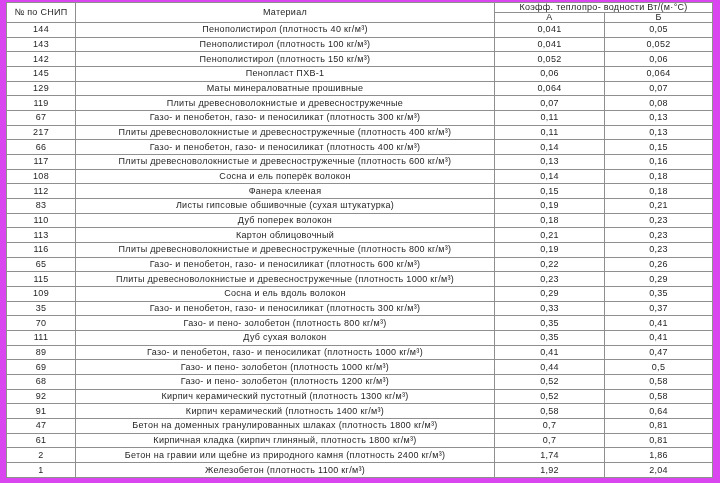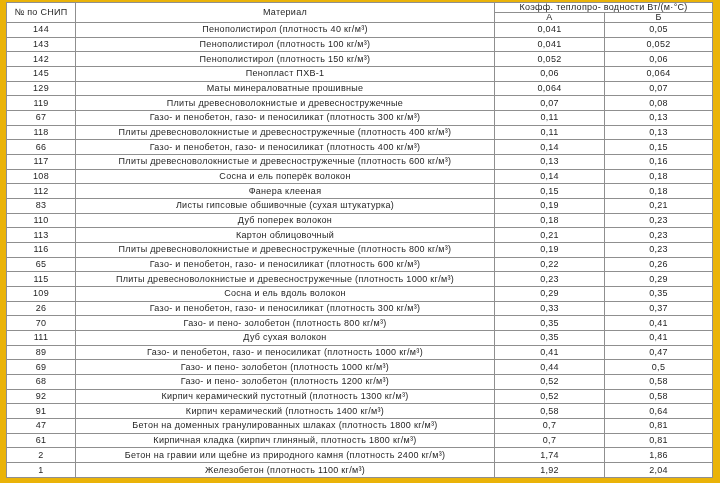--- a/index.html
+++ b/index.html
@@ -4,21 +4,21 @@
 <style>
   html, body {
     margin: 0;
     padding: 0;
     background: #ffffff;
   }
   .screen {
     position: relative;
     width: 720px;
     height: 483px;
-    background: #eab308;
+    background: #d946ef;
     font-family: "Liberation Sans", sans-serif;
     overflow: hidden;
   }
   table.snip-table {
     position: absolute;
     left: 6px;
     top: 2px;
     width: 706px;
     height: 476px;
     border-collapse: collapse;
@@ -100,21 +100,21 @@
           <td>0,07</td>
           <td>0,08</td>
         </tr>
         <tr>
           <td>67</td>
           <td>Газо- и пенобетон, газо- и пеносиликат (плотность 300 кг/м³)</td>
           <td>0,11</td>
           <td>0,13</td>
         </tr>
         <tr>
-          <td>118</td>
+          <td>217</td>
           <td>Плиты древесноволокнистые и древесностружечные (плотность 400 кг/м³)</td>
           <td>0,11</td>
           <td>0,13</td>
         </tr>
         <tr>
           <td>66</td>
           <td>Газо- и пенобетон, газо- и пеносиликат (плотность 400 кг/м³)</td>
           <td>0,14</td>
           <td>0,15</td>
         </tr>
@@ -172,21 +172,21 @@
           <td>0,23</td>
           <td>0,29</td>
         </tr>
         <tr>
           <td>109</td>
           <td>Сосна и ель вдоль волокон</td>
           <td>0,29</td>
           <td>0,35</td>
         </tr>
         <tr>
-          <td>26</td>
+          <td>35</td>
           <td>Газо- и пенобетон, газо- и пеносиликат (плотность 300 кг/м³)</td>
           <td>0,33</td>
           <td>0,37</td>
         </tr>
         <tr>
           <td>70</td>
           <td>Газо- и пено- золобетон (плотность 800 кг/м³)</td>
           <td>0,35</td>
           <td>0,41</td>
         </tr>

